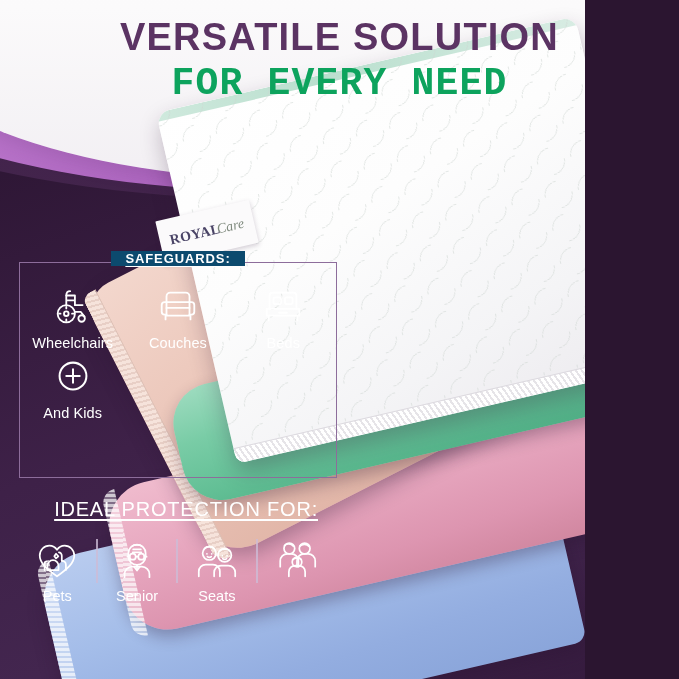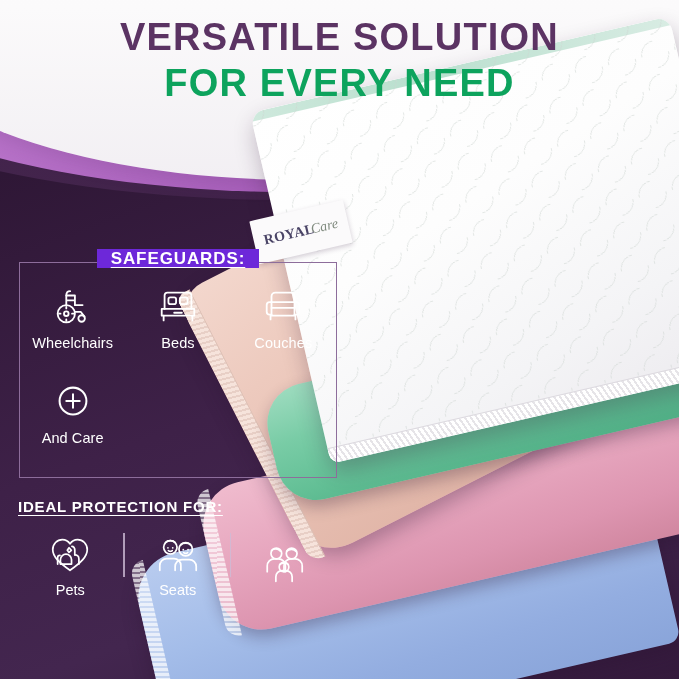--- a/index.html
+++ b/index.html
@@ -1,18 +1,18 @@
 <!DOCTYPE html>
 <html><head>
 <meta charset="utf-8">
 <style>
   html,body{margin:0;padding:0;background:#2b1530;}
   *{box-sizing:border-box;}
   #stage{
-    position:relative;width:679px;height:679px;overflow:hidden;
+    position:relative;width:585px;height:679px;overflow:hidden;
     font-family:"Liberation Sans", sans-serif;
     background:#3a2144;
   }
 
   
   .bg-dark{
     position:absolute;inset:0;
     background:
       radial-gradient(120% 90% at 18% 78%, #432653 0%, #3b2046 42%, #311836 78%, #2a1230 100%);
   }
@@ -50,21 +50,21 @@
 
   
   .title-wrap{position:absolute;left:0;top:18px;width:679px;text-align:center;z-index:9;}
   .title-1{
     font-size:38px;font-weight:700;letter-spacing:1.2px;
     color:#5b3363;line-height:1.05;
     font-family:"Liberation Sans", sans-serif;
   }
   .title-2{
     font-size:38px;font-weight:700;letter-spacing:1.2px;
-    color:#0da35d;line-height:1.15;margin-top:4px;
+    color:#0da35d;line-height:1.15;margin-top:4px;font-family:Liberation Mono, monospace;
   }
 
   
   .product{position:absolute;right:-6px;top:42px;width:470px;height:640px;z-index:6;}
 
   .pad{position:absolute;border-radius:8px;}
 
   
   .pad-white{
     left:70px;top:18px;width:430px;height:360px;
@@ -154,45 +154,45 @@
 
   
   .safeguards{
     position:absolute;left:19px;top:262px;width:318px;height:216px;
     border:1.6px solid #8d6d9b;z-index:10;
   }
   .sg-title{
     position:absolute;left:0;top:-14px;width:100%;text-align:center;
   }
   .sg-title span{
-    background:#6d28d9;padding:0 14px;
-    color:#ffffff;font-size:17px;font-weight:700;letter-spacing:.9px;
+    background:#0c4a6e;padding:0 14px;
+    color:#ffffff;font-size:13px;font-weight:700;letter-spacing:.9px;
     text-decoration:underline;text-underline-offset:3px;
   }
   .sg-grid{
     position:absolute;left:0;top:20px;width:100%;
     display:grid;grid-template-columns:repeat(3,1fr);
-    row-gap:27px;
+    row-gap:2px;
   }
   .sg-cell{display:flex;flex-direction:column;align-items:center;}
   .sg-ico{width:46px;height:48px;display:block;}
   .sg-lab{
     color:#fff;font-size:14.5px;margin-top:4px;letter-spacing:.1px;
     white-space:nowrap;
   }
 
   
   .ideal{position:absolute;left:18px;top:498px;width:330px;z-index:10;}
   .ideal-title{
-    color:#fff;font-size:15px;font-weight:700;letter-spacing:.8px;
+    color:#fff;font-size:20px;font-weight:400;letter-spacing:.8px;
     text-decoration:underline;text-underline-offset:3px;
-    text-align:left;width:300px;
+    text-align:right;width:300px;
   }
   .ideal-row{
-    display:flex;align-items:center;margin-top:16px;width:318px;
+    display:flex;align-items:flex-start;margin-top:16px;width:318px;
   }
   .ideal-cell{
     flex:1;display:flex;flex-direction:column;align-items:center;
     padding:0 2px;
   }
   .ideal-ico{width:46px;height:46px;display:block;}
   .ideal-lab{
     color:#fff;font-size:14.5px;margin-top:5px;text-align:center;
     line-height:1.12;
   }
@@ -263,48 +263,48 @@
           <path d="M17 12c0-3 1.5-4.5 4-4.5"></path>
           <path d="M9.5 31h1.5M23 31h1.5M17 24v1.5M17 37v1.5"></path>
         </svg>
         <div class="sg-lab">Wheelchairs</div>
       </div>
 
 
 
       <div class="sg-cell">
         <svg class="sg-ico" viewBox="0 0 48 48" fill="none" stroke="#fff" stroke-width="1.9" stroke-linecap="round" stroke-linejoin="round">
+          <path d="M12 19V13a4 4 0 0 1 4-4h16a4 4 0 0 1 4 4v6"></path>
+          <path d="M12 19h24v14H12z"></path>
+          <path d="M12 19h-2a3 3 0 0 0-3 3v7a3 3 0 0 0 3 3h2"></path>
+          <path d="M36 19h2a3 3 0 0 1 3 3v7a3 3 0 0 1-3 3h-2"></path>
+          <path d="M12 25h24"></path>
+          <path d="M11 33v4M37 33v4"></path>
+        </svg>
+        <div class="sg-lab">Couches</div>
+      </div>
+
+      <div class="sg-cell">
+        <svg class="sg-ico" viewBox="0 0 48 48" fill="none" stroke="#fff" stroke-width="1.9" stroke-linecap="round" stroke-linejoin="round">
           <path d="M10 26V12a3 3 0 0 1 3-3h22a3 3 0 0 1 3 3v14"></path>
           <rect x="14" y="14" width="8" height="7" rx="2"></rect>
           <rect x="26" y="14" width="8" height="7" rx="2"></rect>
           <path d="M7 26h34v7H7z"></path>
           <path d="M9 33v5M39 33v5"></path>
           <path d="M20 30h8"></path>
         </svg>
         <div class="sg-lab">Beds</div>
       </div>
 
       <div class="sg-cell">
-        <svg class="sg-ico" viewBox="0 0 48 48" fill="none" stroke="#fff" stroke-width="1.9" stroke-linecap="round" stroke-linejoin="round">
-          <path d="M12 19V13a4 4 0 0 1 4-4h16a4 4 0 0 1 4 4v6"></path>
-          <path d="M12 19h24v14H12z"></path>
-          <path d="M12 19h-2a3 3 0 0 0-3 3v7a3 3 0 0 0 3 3h2"></path>
-          <path d="M36 19h2a3 3 0 0 1 3 3v7a3 3 0 0 1-3 3h-2"></path>
-          <path d="M12 25h24"></path>
-          <path d="M11 33v4M37 33v4"></path>
-        </svg>
-        <div class="sg-lab">Couches</div>
-      </div>
-
-      <div class="sg-cell">
         <svg class="sg-ico" viewBox="0 0 48 48" fill="none" stroke="#fff" stroke-width="2.1" stroke-linecap="round">
           <circle cx="24" cy="23" r="14"></circle>
           <path d="M24 16v14M17 23h14"></path>
         </svg>
-        <div class="sg-lab">And Care</div>
+        <div class="sg-lab">And Kids</div>
       </div>
 
     </div>
   </div>
 
   <div class="ideal">
     <div class="ideal-title">IDEAL PROTECTION FOR:</div>
 
     <div class="ideal-row">
 
@@ -315,20 +315,34 @@
           <path d="M23 17.5l-1.8 2.6 1.8 2.2 2.4-2.2z"></path>
           <path d="M29 24.8c2.4 0 4.3 1.9 4.3 4.3v5.4"></path>
           <path d="M14 30c0-3.2 2.6-5.8 5.8-5.8S25.6 26.8 25.6 30v4.5H14z"></path>
           <path d="M13.5 25.4c-1.3 0-2.4 1.1-2.4 2.4v6.7"></path>
         </svg>
         <div class="ideal-lab">Pets</div>
       </div>
 
       <div class="vdiv"></div>
 
+      <div class="ideal-cell">
+        <svg class="ideal-ico" viewBox="0 0 48 48" fill="none" stroke="#fff" stroke-width="1.8" stroke-linecap="round" stroke-linejoin="round">
+          <path d="M15 17c0-5 4-9 9-9s9 4 9 9v3c0 5-4 9-9 9s-9-4-9-9z"></path>
+          <path d="M19 9.5c2-1.6 8-1.6 10 0"></path>
+          <path d="M20 13h8M19.5 16h9"></path>
+          <circle cx="19.5" cy="20.5" r="3.2"></circle>
+          <circle cx="28.5" cy="20.5" r="3.2"></circle>
+          <path d="M22.7 20.5h2.6M16.3 20.5H14M31.7 20.5H34"></path>
+          <path d="M24 29v4"></path>
+          <path d="M11 42v-3c0-4.4 3.6-8 8-8h10c4.4 0 8 3.6 8 8v3"></path>
+          <path d="M21 31l3 4 3-4"></path>
+        </svg>
+        <div class="ideal-lab">Senior</div>
+      </div>
 
       <div class="vdiv"></div>
 
       <div class="ideal-cell">
         <svg class="ideal-ico" viewBox="0 0 48 48" fill="none" stroke="#fff" stroke-width="1.8" stroke-linecap="round" stroke-linejoin="round">
           <circle cx="16" cy="17" r="7"></circle>
           <path d="M11 12c2-2.5 8-2.5 10 0"></path>
           <path d="M13.5 17.5h.01M18.5 17.5h.01"></path>
           <path d="M14 20.5c1.2 1 2.8 1 4 0"></path>
           <path d="M5 41v-5c0-4 3.2-7.2 7.2-7.2h7.6c4 0 7.2 3.2 7.2 7.2v5"></path>

